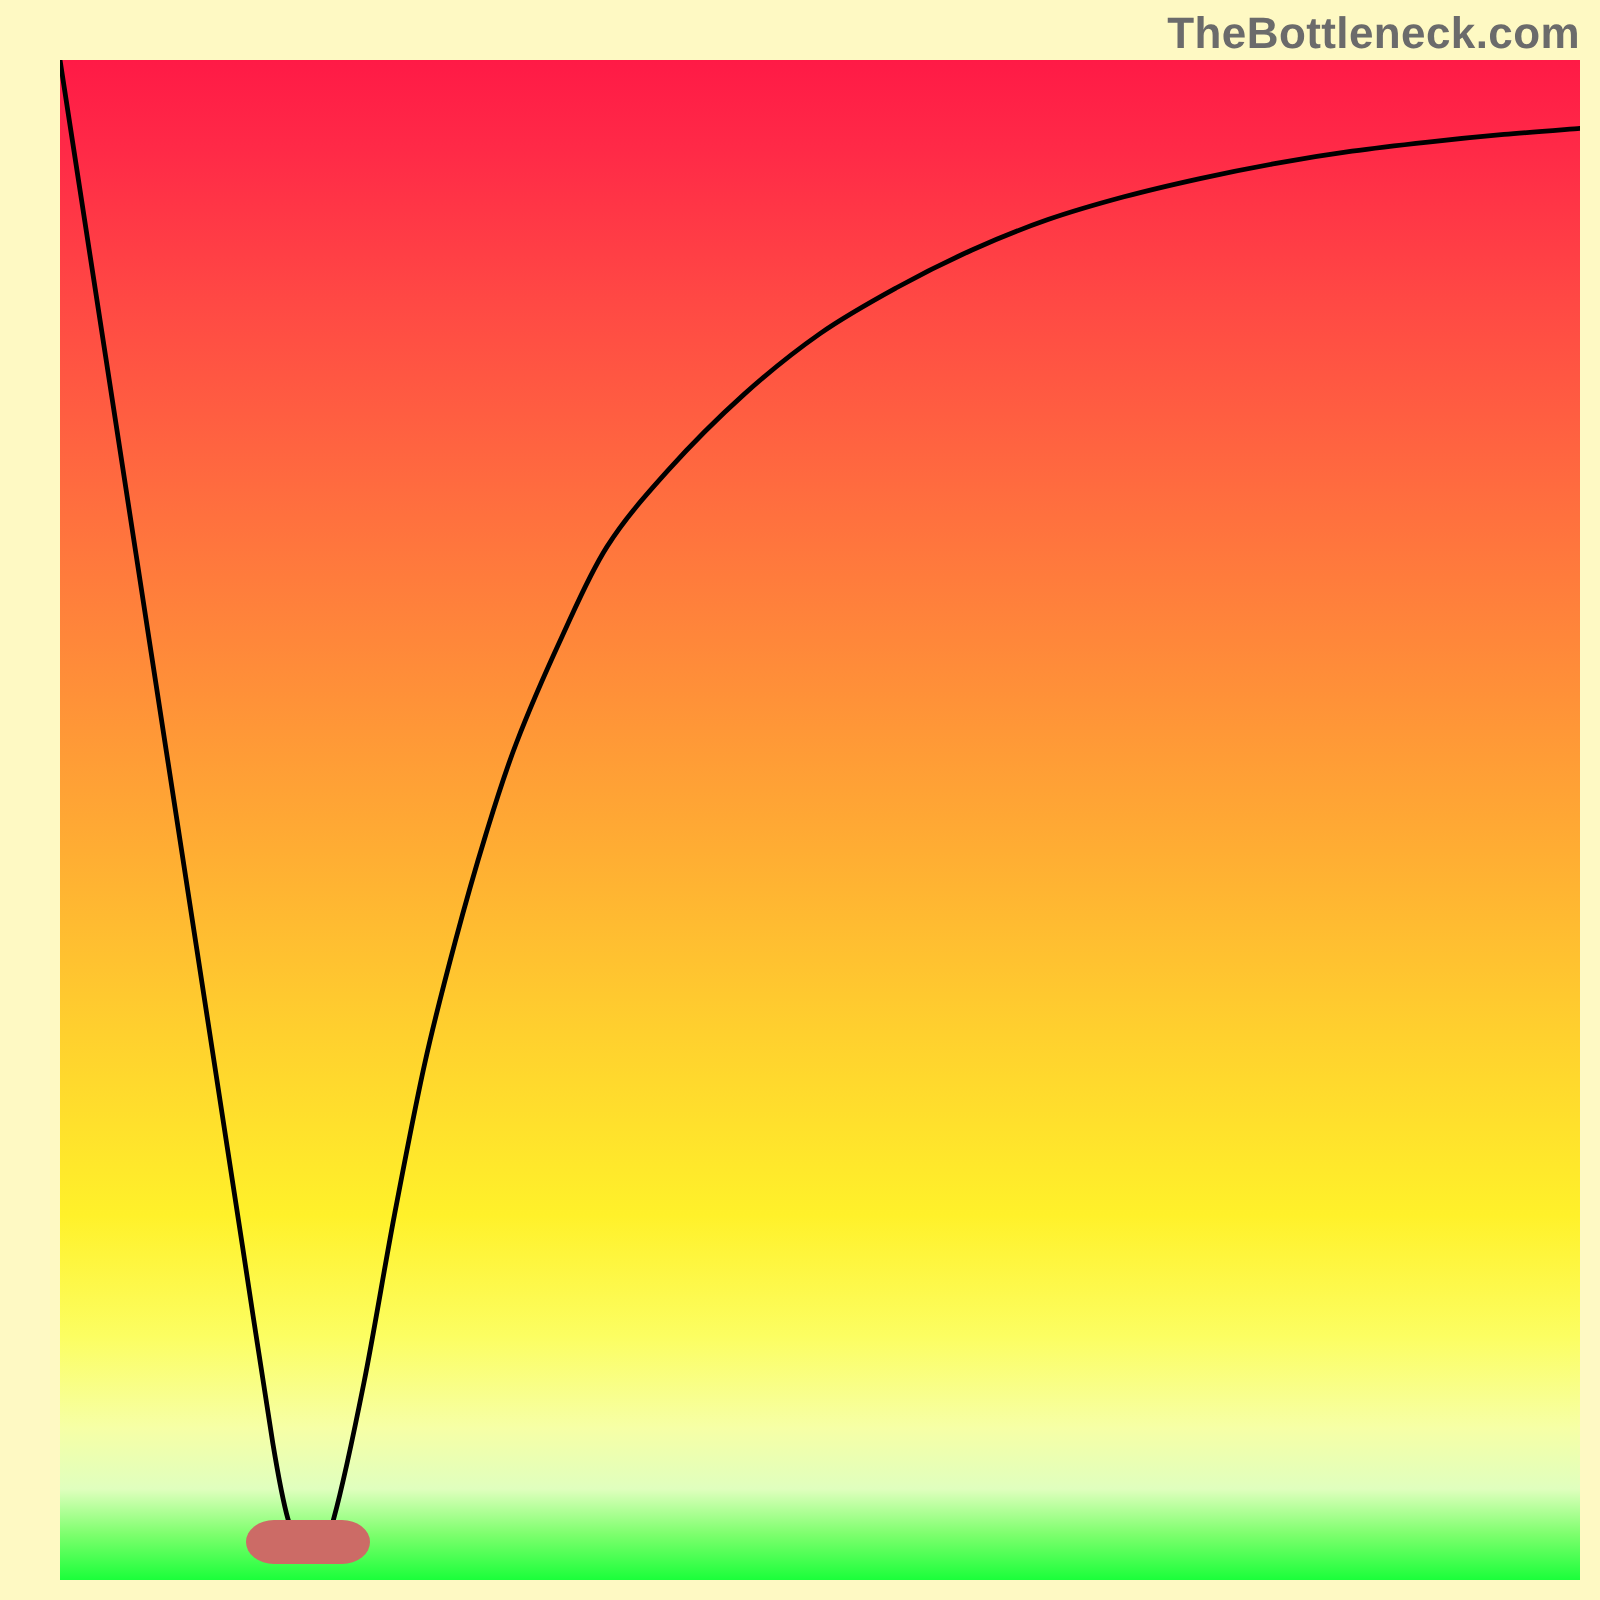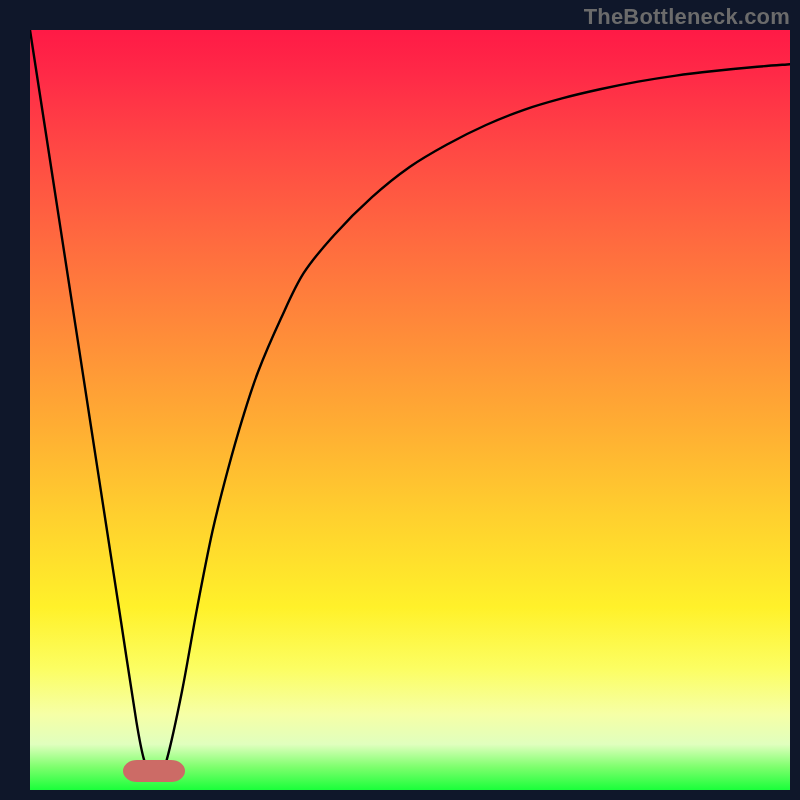--- a/index.html
+++ b/index.html
@@ -1,21 +1,21 @@
 <!DOCTYPE html>
 <html><head>
 <meta charset="utf-8">
 <style>
   * { margin: 0; padding: 0; box-sizing: border-box; }
   html, body { width: 800px; height: 800px; overflow: hidden; background: #000; }
   .frame {
     position: relative;
     width: 800px;
     height: 800px;
-    background: #0f172a;
+    background: #fef9c3;
     text-decoration: underline;
   }
   .watermark {
     position: absolute;
     top: 4px;
     right: 10px;
     font-family: Arial, Helvetica, sans-serif;
     font-size: 22px;
     font-weight: 600;
     color: #6b6b6b;

